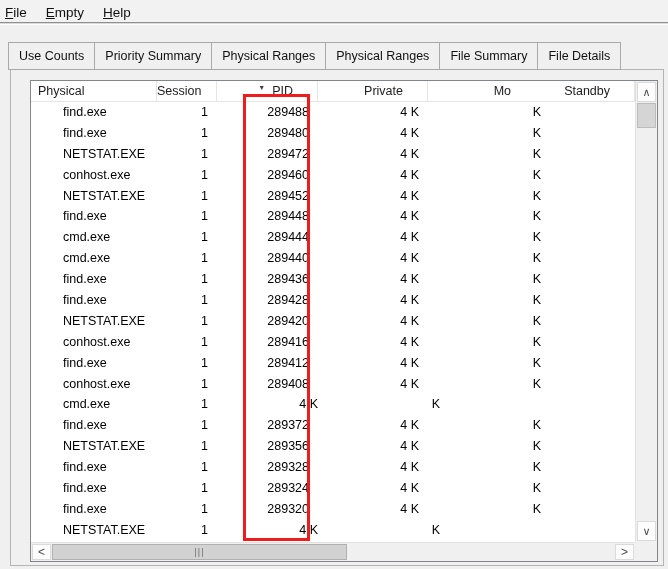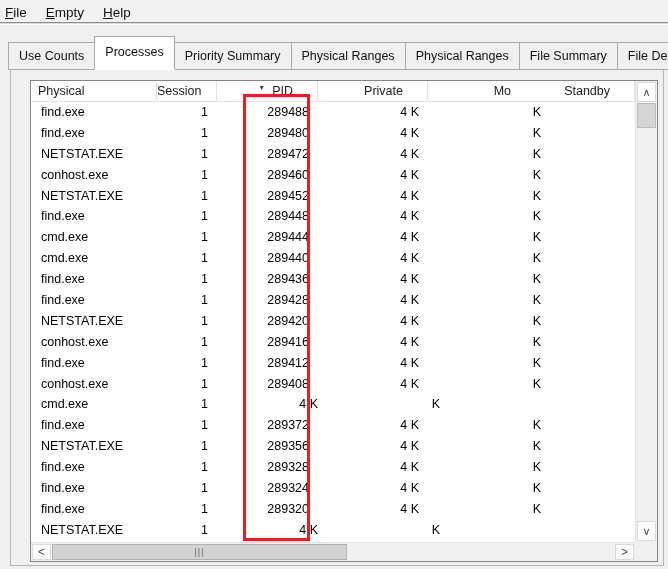--- a/index.html
+++ b/index.html
@@ -65,21 +65,21 @@
   .hcell[data-clipped] { padding-right:2px; border-right:none; }
   .sort-arrow {
     font-size:7px; color:#3f3f3f; position:relative; top:-5px; margin-right:7px;
   }
   .lv-body { position:absolute; left:0; top:21px; width:604px; height:440px; overflow:hidden; }
   .lv-row { display:flex; height:20.9px; }
   .cell {
     height:20.9px; line-height:20.9px; font-size:12.5px; color:#000;
     white-space:nowrap; overflow:hidden;
   }
-  .cell.left  { text-align:left;  padding-left:10px; }
+  .cell.left  { text-align:left;  padding-left:32px; }
   .cell.right { text-align:right; padding-right:9px; }
   
   .lv-vscroll {
     position:absolute; top:0; right:0; width:22px; height:461px;
     background:#f0f0f0; border-left:1px solid #e2e2e2;
   }
   .sbtn {
     position:absolute; left:1px; right:1px; height:20px;
     background:#fdfdfd; border:1px solid #dadada;
     color:#4d4d4d; font-size:11px; text-align:center; line-height:18px;
@@ -123,21 +123,20 @@
 
 <div class="menubar" id="menubar">
     <div class="menu-item">File</div>
     <div class="menu-item">Empty</div>
     <div class="menu-item">Help</div>
   </div>
 <div class="menu-sep"></div>
 
 <div class="tabbar" id="tabbar">
     <div class="tab">Use Counts</div>
-    <div class="tab active">Processes</div>
     <div class="tab">Priority Summary</div>
     <div class="tab">Physical Ranges</div>
     <div class="tab">Physical Ranges</div>
     <div class="tab">File Summary</div>
     <div class="tab">File Details</div>
   </div>
 
 <div class="panel"></div>
 
 <div class="lv">

